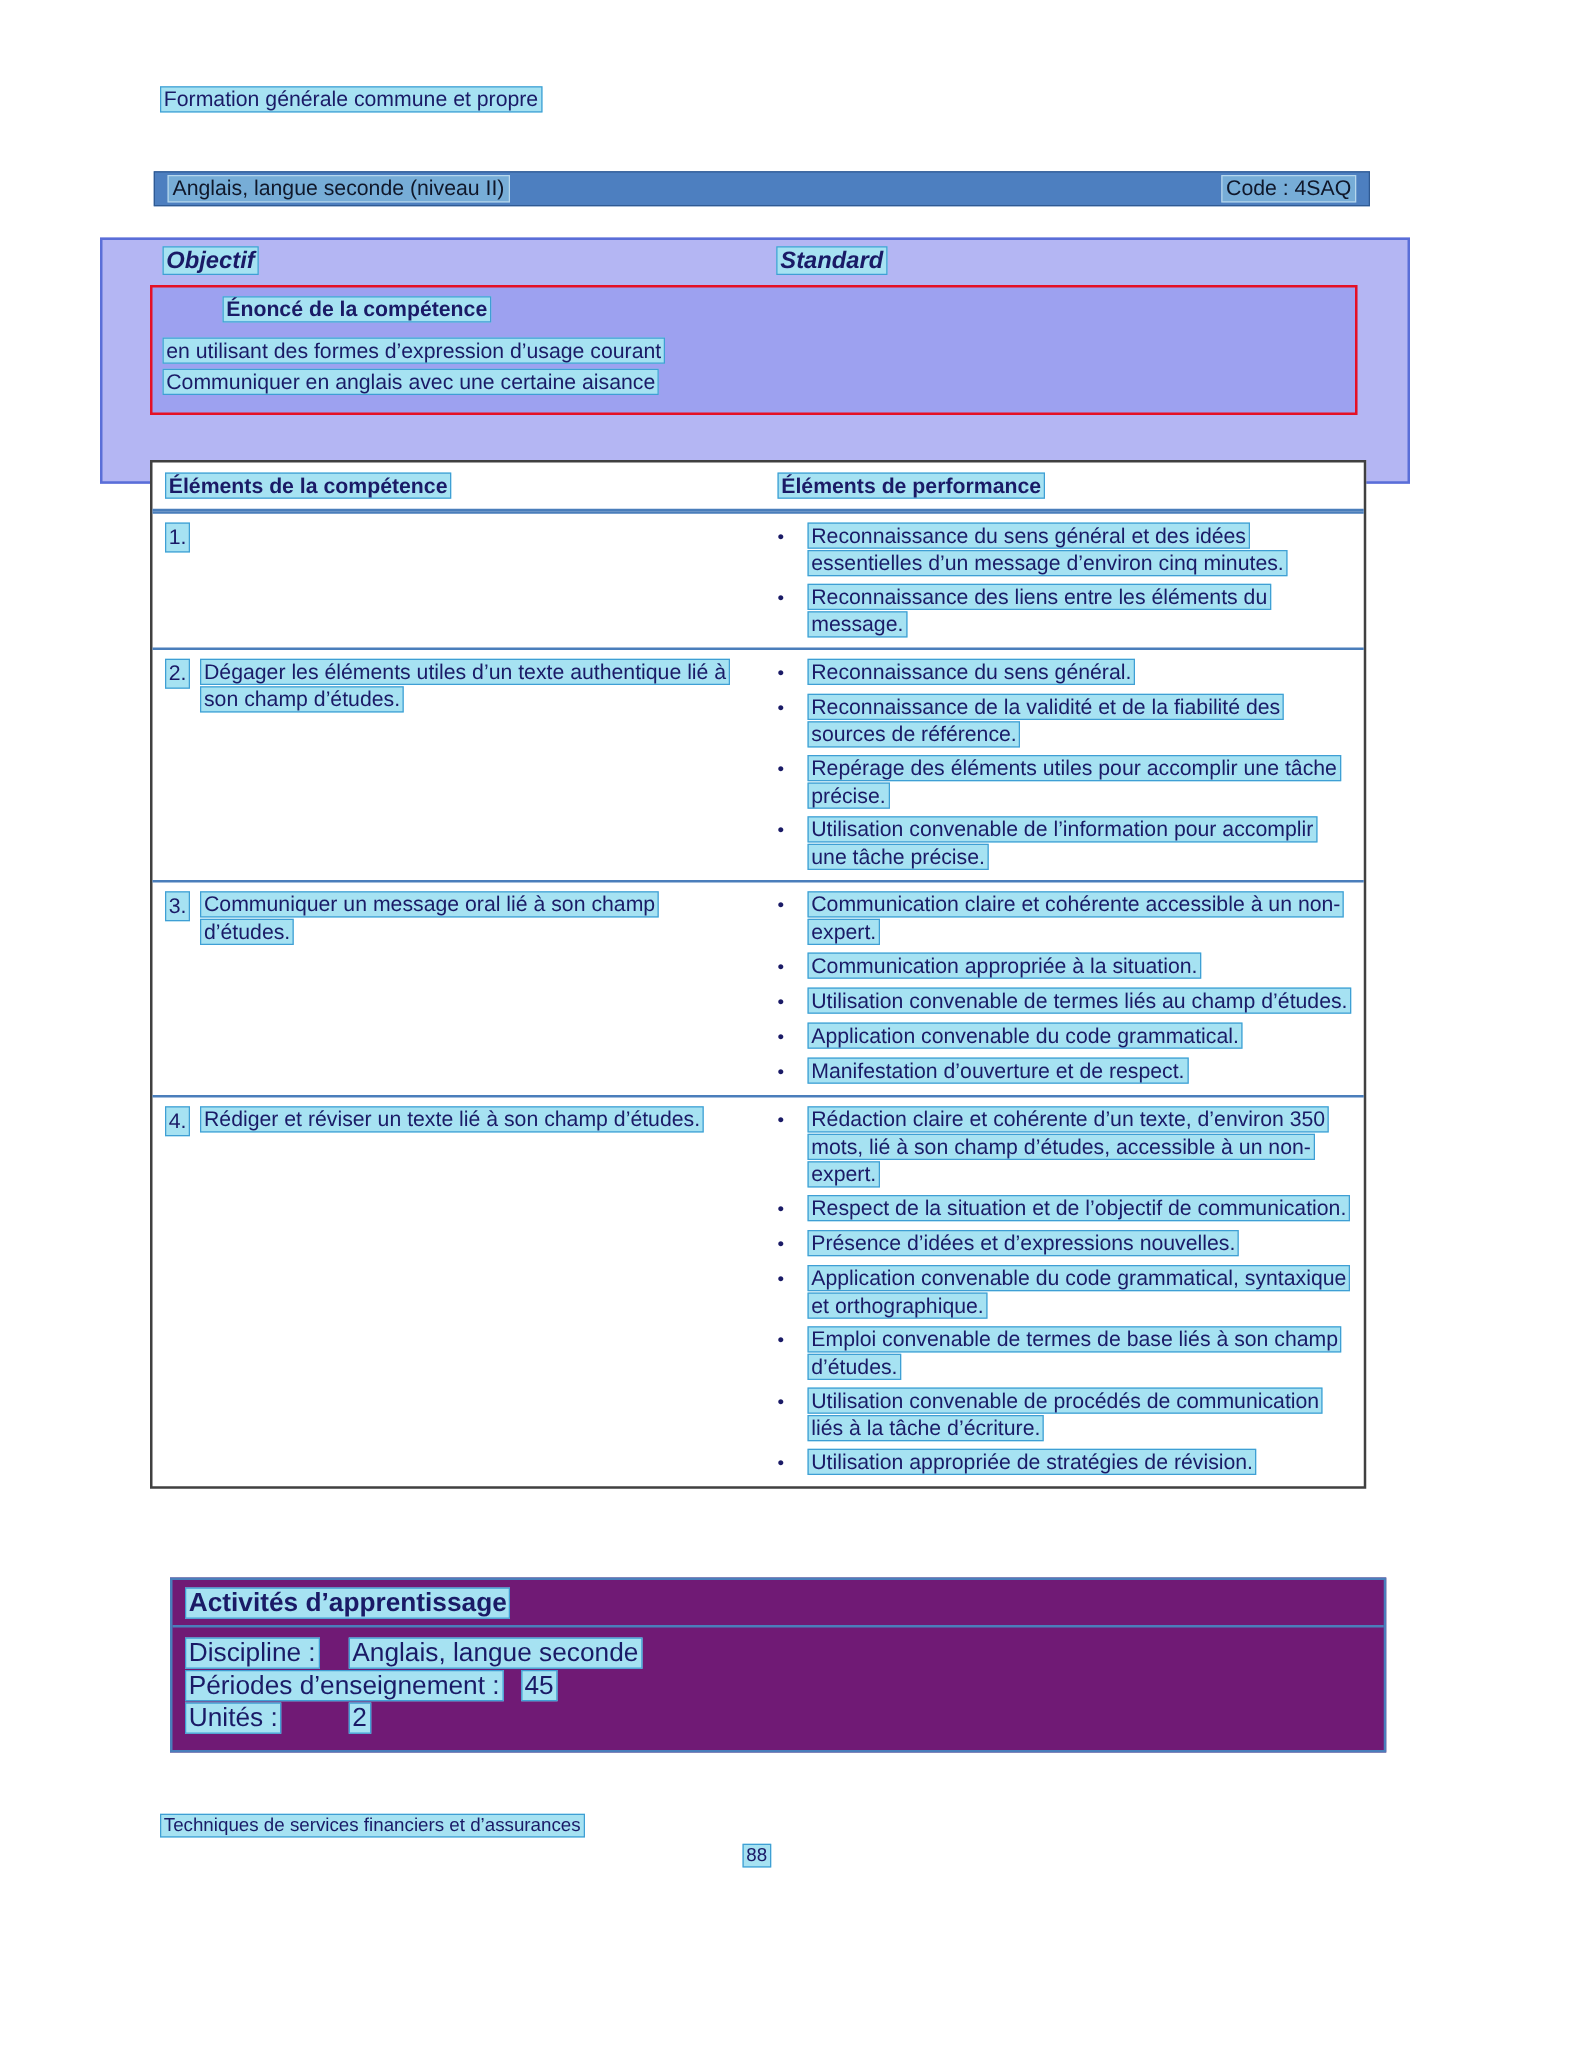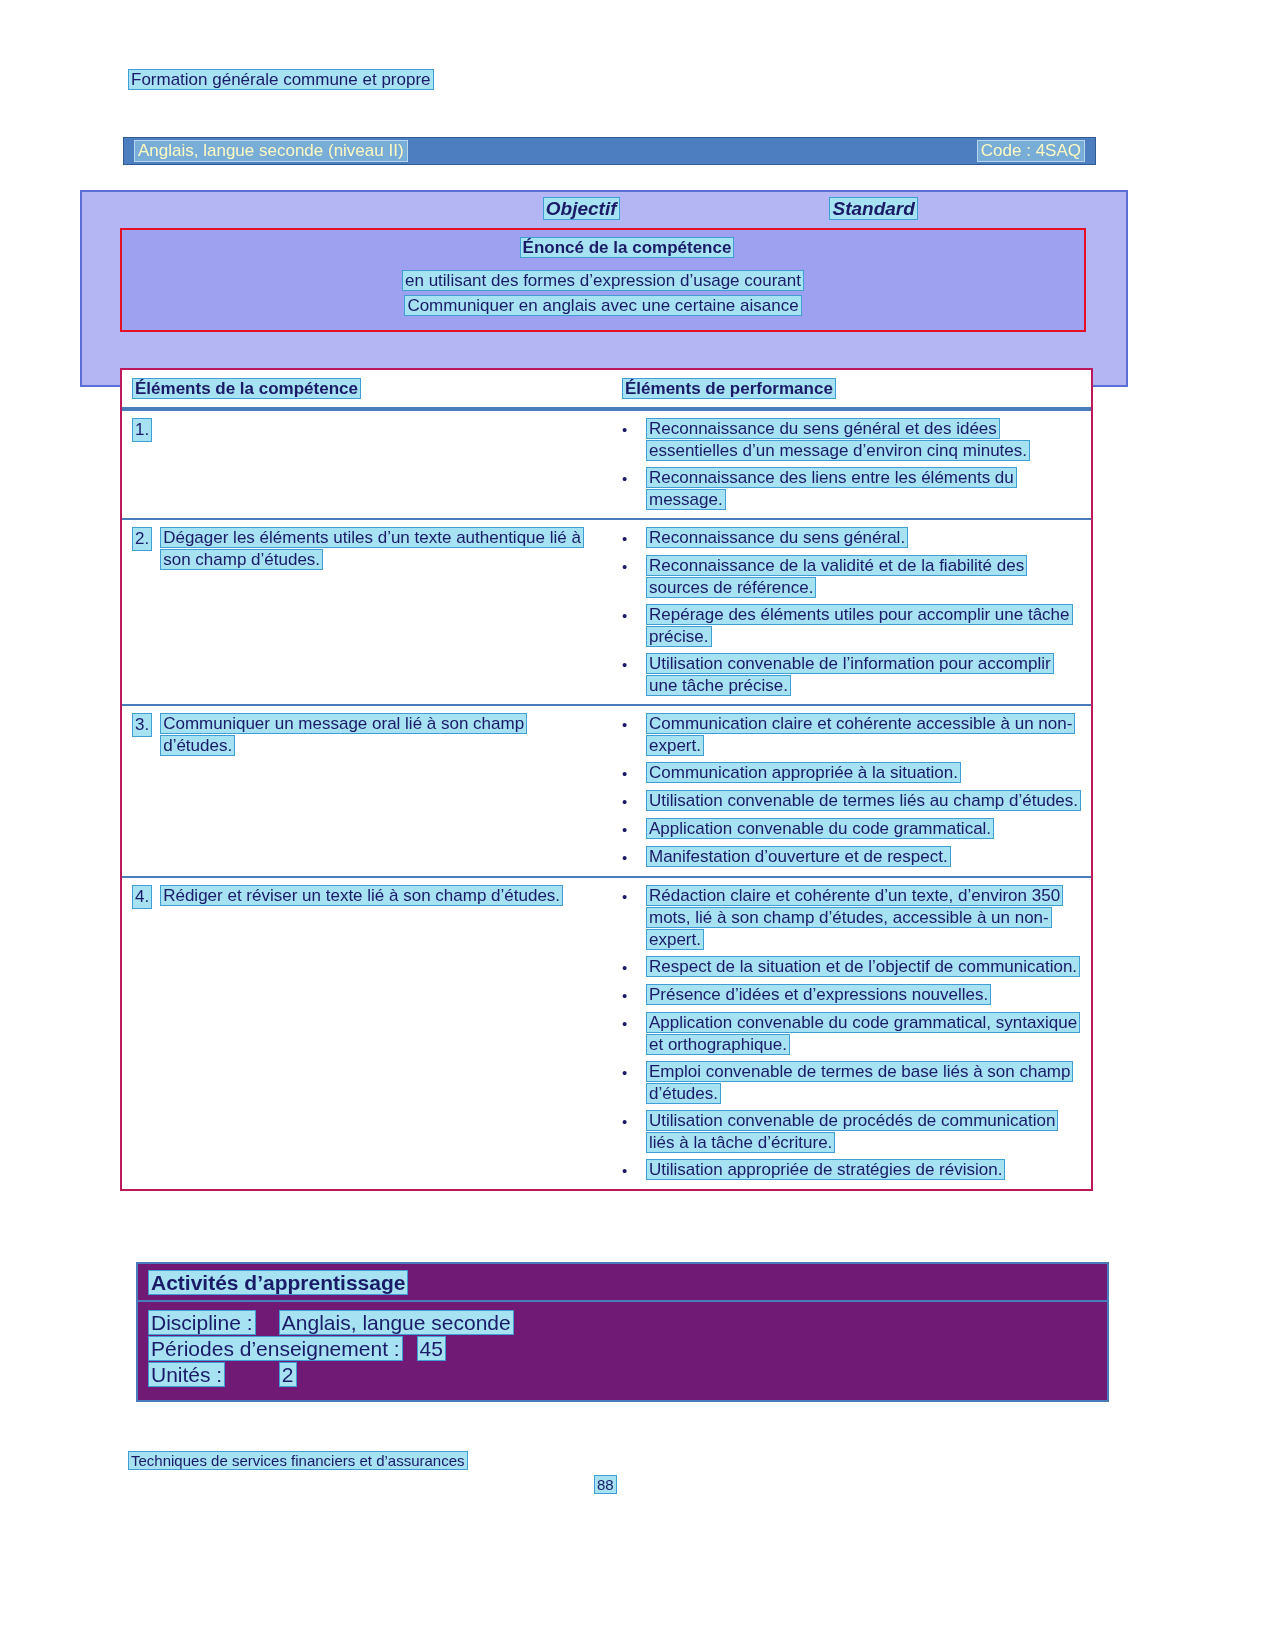--- a/index.html
+++ b/index.html
@@ -32,45 +32,44 @@
     position:absolute;left:123px;top:137px;width:973px;height:28px;
     background:#4d7fc0;border:1px solid #2f5a93;box-sizing:border-box;
     display:flex;justify-content:space-between;align-items:center;
     padding:0 10px;
     color:#ffffff;font-size:17px;
   }
   .hl-bar{
     background:rgba(170,230,245,0.45);
     border:1px solid rgba(235,250,255,0.55);
     padding:0 3px;
-    color:#fef9c3;
+    color:#0f172a;
   }
 
   .objectif-box{
     position:absolute;left:80px;top:190px;width:1048px;height:197px;
     background:#b4b6f3;border:2px solid #5a6ed8;box-sizing:border-box;
     z-index:1;
-    text-align:center;
   }
   .col-heads{
     padding:6px 0 0 48px;
     font-size:19px;font-weight:bold;font-style:italic;
   }
   .col-head-first{display:inline-block;width:486px;}
   .enonce-box{
     margin:8px 0 0 38px;width:966px;box-sizing:border-box;
     border:2px solid #e51025;background:#9da1f0;
     padding:8px 8px 12px 8px;
   }
   .enonce-head{font-size:17px;margin-bottom:10px;padding-left:48px;}
   .e-line{line-height:25px;font-size:17px;}
 
   .main-table{
     position:absolute;left:120px;top:368px;width:973px;
-    background:#ffffff;border:2px solid #be185d;box-sizing:border-box;
+    background:#ffffff;border:2px solid #404040;box-sizing:border-box;
     z-index:2;
     font-size:17px;
   }
   .t-head{display:flex;border-bottom:2px solid #4a7ebb;padding:8px 0 7px 0;font-size:17px;}
   .cell-left{width:478px;padding:0 8px 0 10px;box-sizing:border-box;display:flex;align-items:flex-start;line-height:22px;}
   .cell-right{flex:1;padding:0 8px 0 22px;box-sizing:border-box;line-height:22px;}
   .t-head .cell-left,.t-head .cell-right{display:block;}
   .t-row{display:flex;border-top:2px solid #4a7ebb;padding:7px 0;}
   .num{flex:0 0 auto;margin-right:8px;}
   .el-text{flex:1;max-width:432px;}

